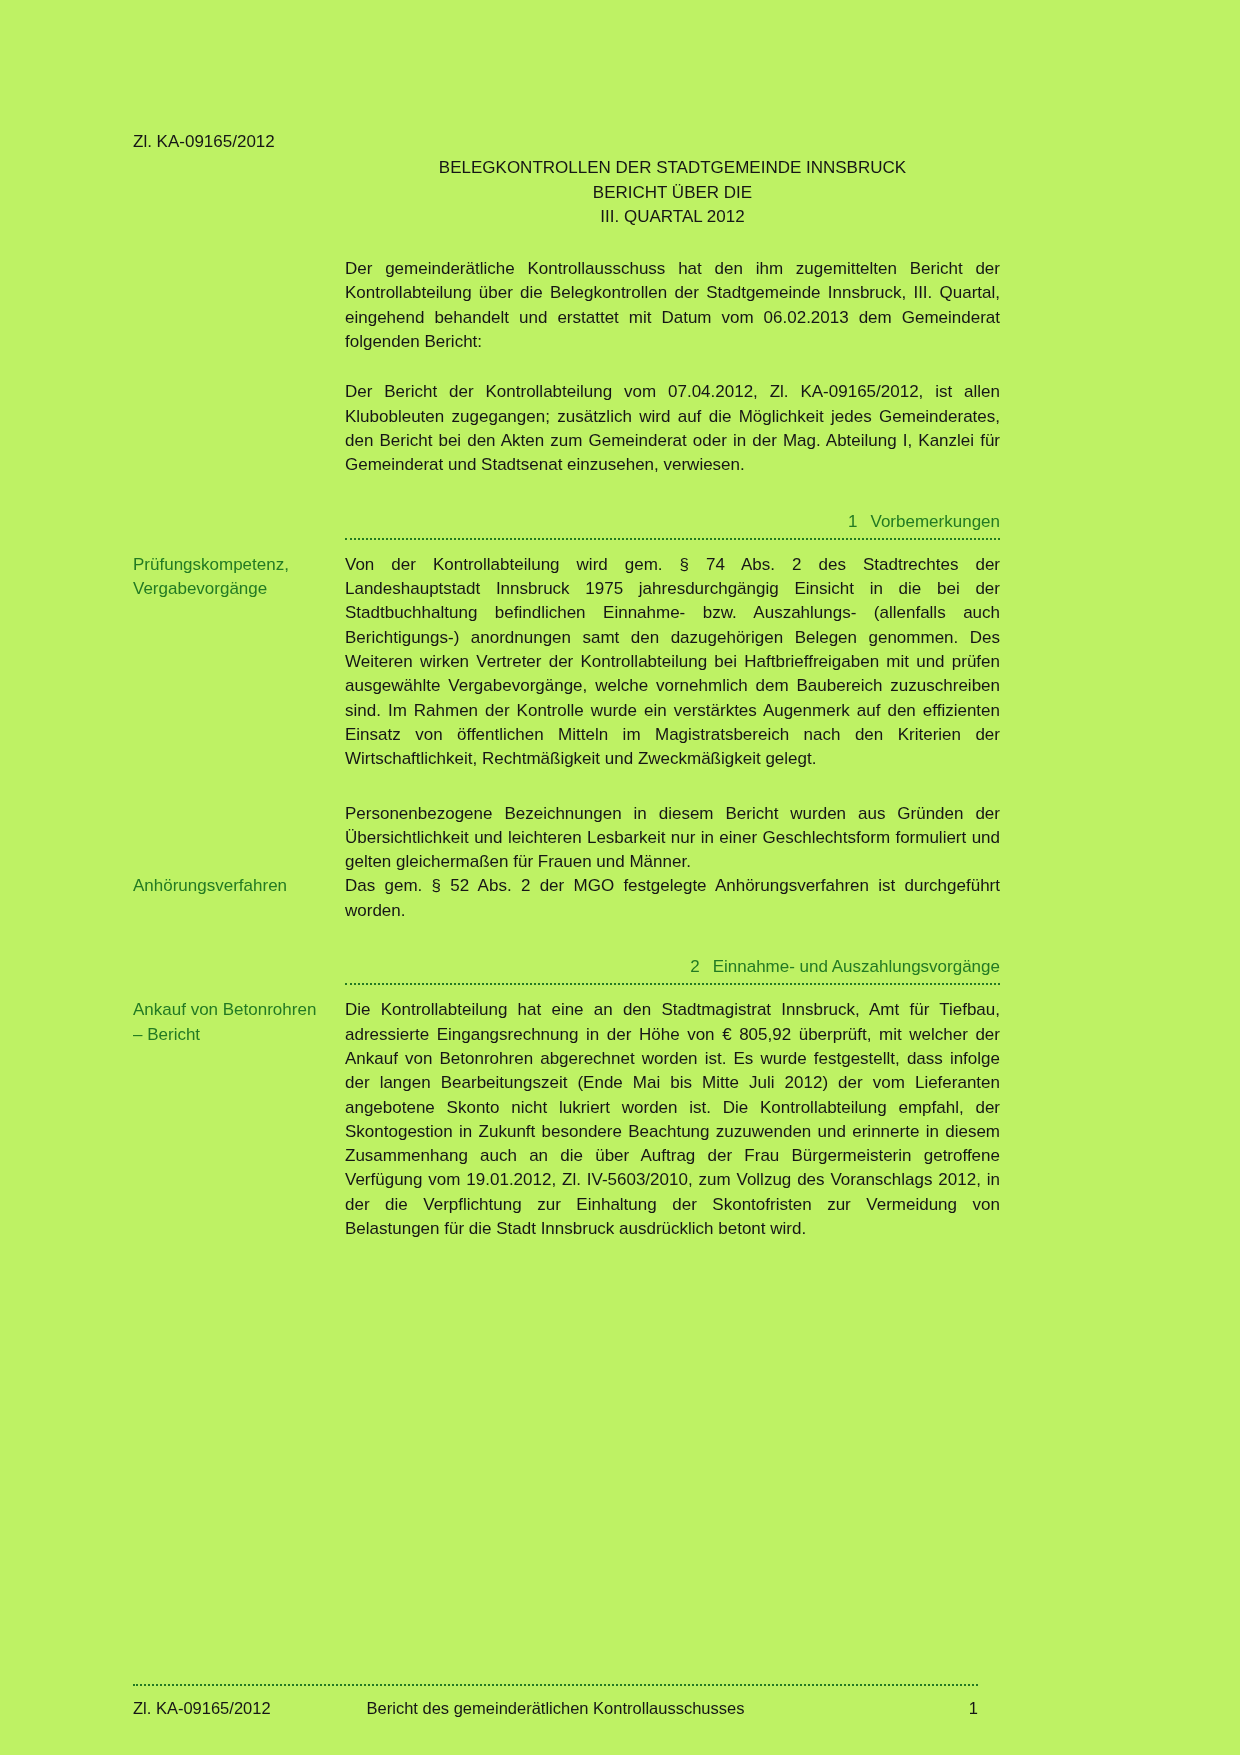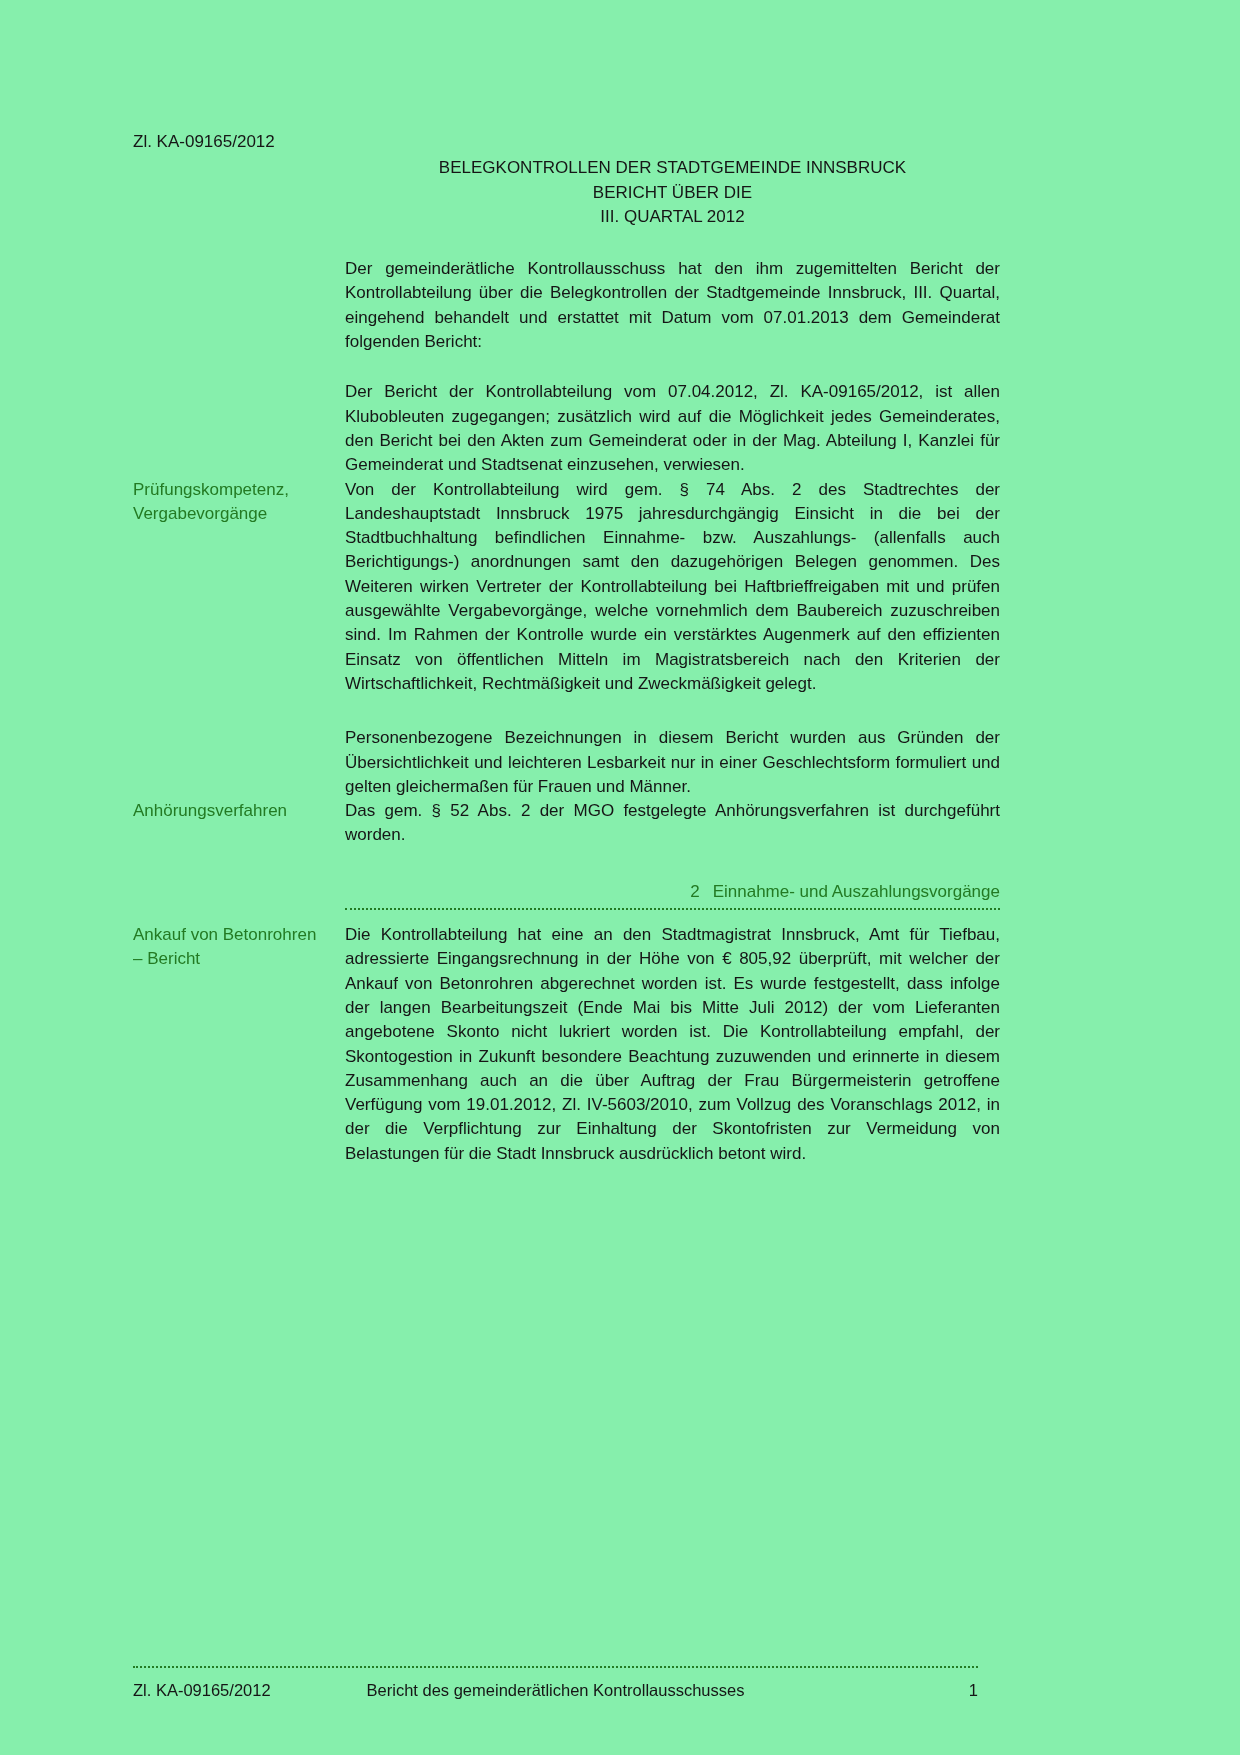--- a/index.html
+++ b/index.html
@@ -3,22 +3,22 @@
 <meta charset="utf-8">
 <style>
   * { margin:0; padding:0; box-sizing:border-box; }
   html, body { background:#e9e9e9; }
   :root { --accent:#237a23; --ink:#161616; }
 
   .page {
     width:1240px;
     height:1755px;
     margin:0 auto;
-    background:#86efac;
-    padding:130px 240px 52px 133px;
+    background:#bef264;
+    padding:130px 240px 34px 133px;
     display:flex;
     flex-direction:column;
     font-family:"Liberation Sans", sans-serif;
     font-size:17px;
     line-height:1.43;
     color:var(--ink);
   }
 
   .ref-number { margin-bottom:2px; }
 
@@ -83,25 +83,31 @@
 
   <div class="title-block">
     <div>BELEGKONTROLLEN DER STADTGEMEINDE INNSBRUCK</div>
     <div>BERICHT ÜBER DIE</div>
     <div>III. QUARTAL 2012</div>
   </div>
 
   <div class="row intro">
     <div class="label-col"></div>
     <div class="body-col">
-      <p>Der gemeinderätliche Kontrollausschuss hat den ihm zugemittelten Bericht der Kontrollabteilung über die Belegkontrollen der Stadtgemeinde Innsbruck, III. Quartal, eingehend behandelt und erstattet mit Datum vom 07.01.2013 dem Gemeinderat folgenden Bericht:</p>
+      <p>Der gemeinderätliche Kontrollausschuss hat den ihm zugemittelten Bericht der Kontrollabteilung über die Belegkontrollen der Stadtgemeinde Innsbruck, III. Quartal, eingehend behandelt und erstattet mit Datum vom 06.02.2013 dem Gemeinderat folgenden Bericht:</p>
       <p>Der Bericht der Kontrollabteilung vom 07.04.2012, Zl. KA-09165/2012, ist allen Klubobleuten zugegangen; zusätzlich wird auf die Möglichkeit jedes Gemeinderates, den Bericht bei den Akten zum Gemeinderat oder in der Mag. Abteilung I, Kanzlei für Gemeinderat und Stadtsenat einzusehen, verwiesen.</p>
     </div>
   </div>
 
+  <div class="row section-heading-row">
+    <div class="label-col"></div>
+    <div class="section-heading">
+      <span class="sec-num">1</span><span>Vorbemerkungen</span>
+    </div>
+  </div>
 
   <div class="row block-row first-after-heading">
     <div class="label-col">Prüfungskompetenz, Vergabevorgänge</div>
     <div class="body-col">
       <p>Von der Kontrollabteilung wird gem. § 74 Abs. 2 des Stadtrechtes der Landeshauptstadt Innsbruck 1975 jahresdurchgängig Einsicht in die bei der Stadtbuchhaltung befindlichen Einnahme- bzw. Auszahlungs- (allenfalls auch Berichtigungs-) anordnungen samt den dazugehörigen Belegen genommen. Des Weiteren wirken Vertreter der Kontrollabteilung bei Haftbrieffreigaben mit und prüfen ausgewählte Vergabevorgänge, welche vornehmlich dem Baubereich zuzuschreiben sind. Im Rahmen der Kontrolle wurde ein verstärktes Augenmerk auf den effizienten Einsatz von öffentlichen Mitteln im Magistratsbereich nach den Kriterien der Wirtschaftlichkeit, Rechtmäßigkeit und Zweckmäßigkeit gelegt.</p>
       <p>Personenbezogene Bezeichnungen in diesem Bericht wurden aus Gründen der Übersichtlichkeit und leichteren Lesbarkeit nur in einer Geschlechtsform formuliert und gelten gleichermaßen für Frauen und Männer.</p>
     </div>
   </div>
 
   <div class="row block-row">

